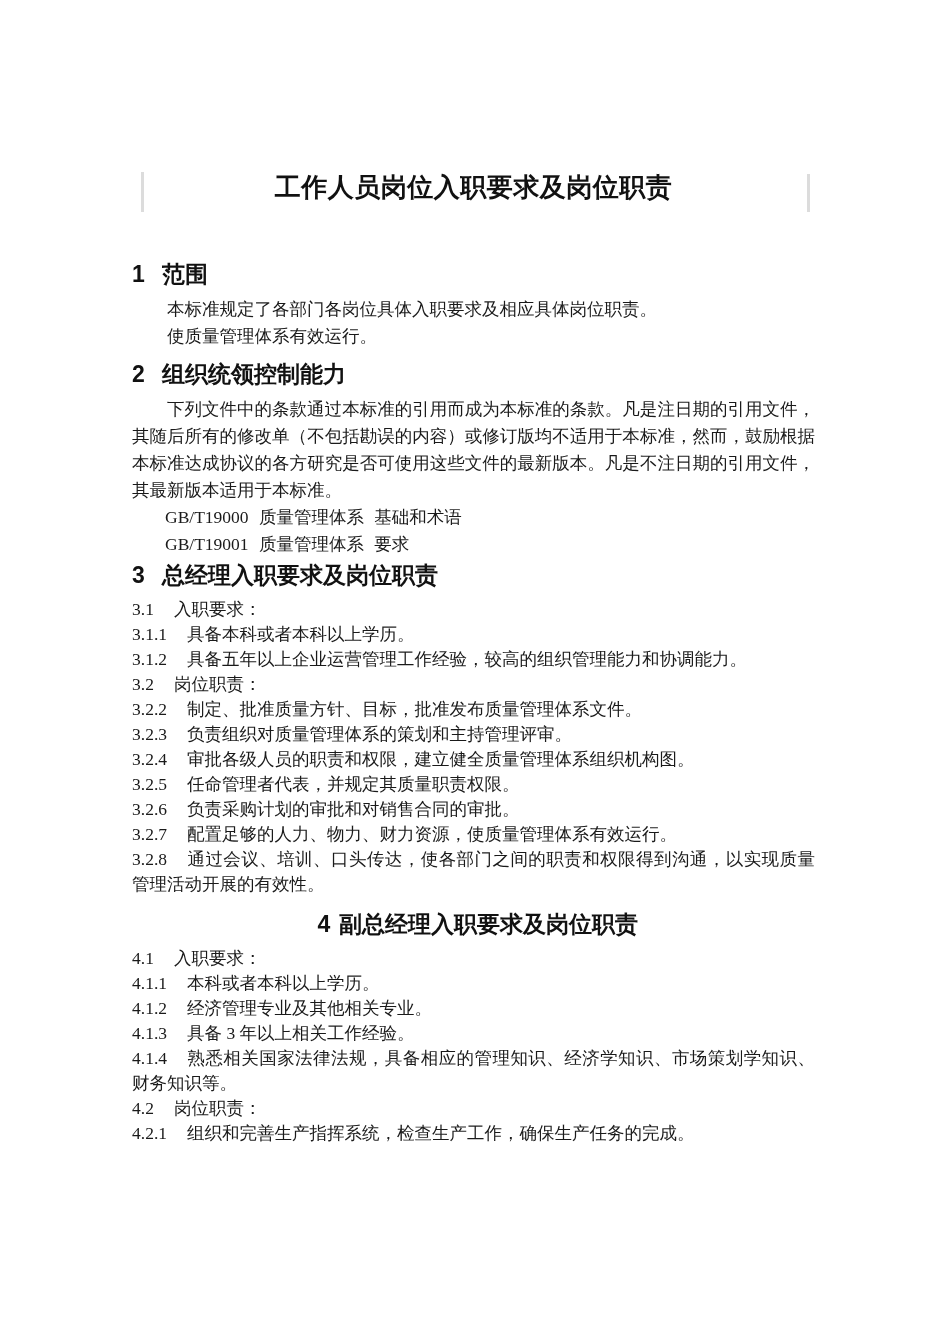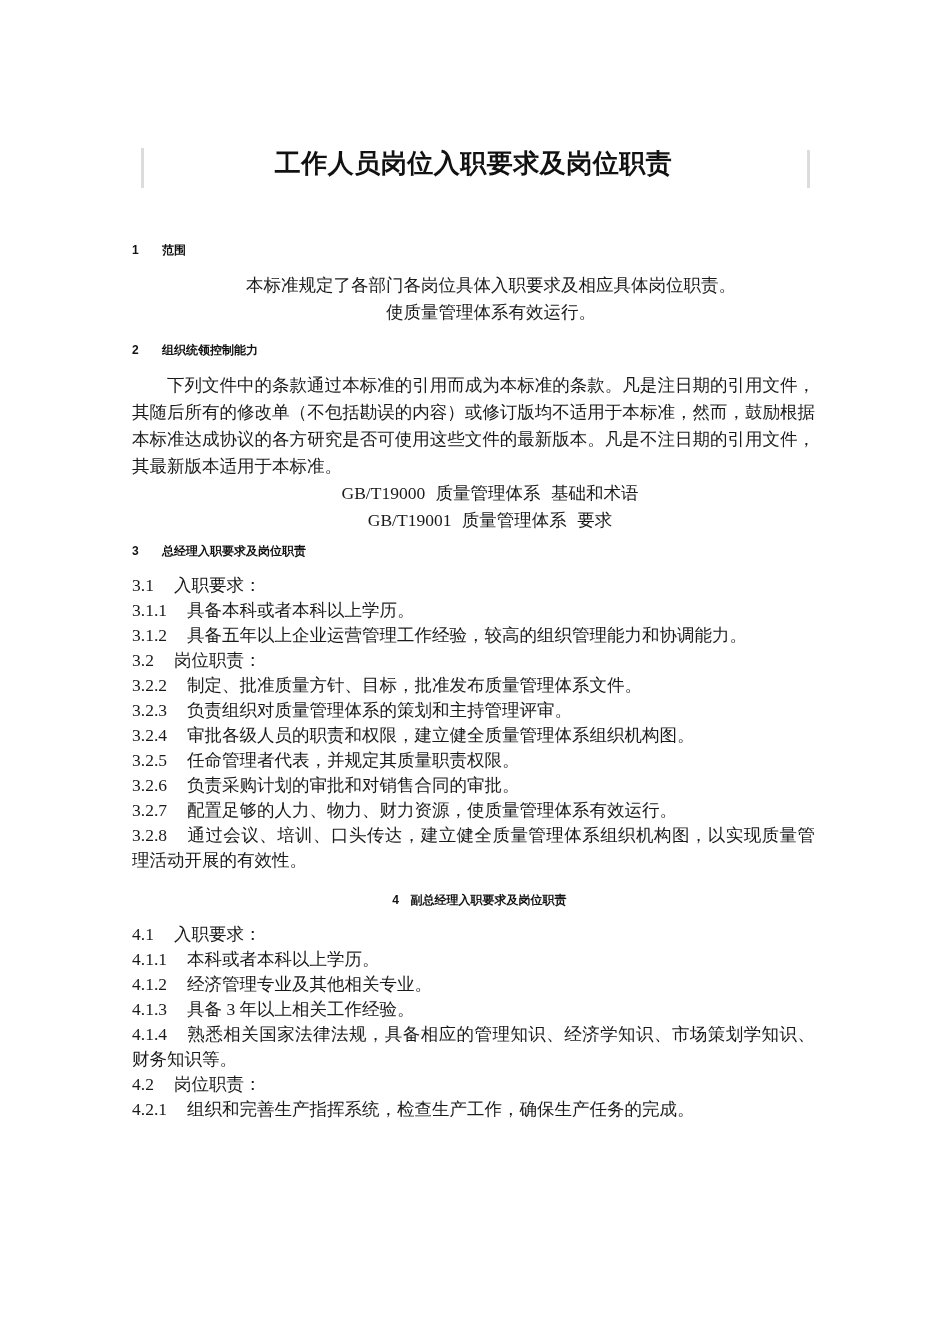--- a/index.html
+++ b/index.html
@@ -5,21 +5,21 @@
   html, body { margin: 0; padding: 0; }
   body {
     width: 950px;
     height: 1344px;
     background: #ffffff;
     color: #1a1a1a;
     font-family: "Liberation Serif", "DejaVu Serif", serif;
     position: relative;
     overflow: hidden;
   }
-  .page { position: relative; width: 950px; height: 1080px; }
+  .page { position: relative; width: 950px; height: 1080px; margin-top: 24px; }
 
   
   .marker {
     position: absolute;
     width: 3px;
     background: #dcdcdc;
   }
   .marker.left  { left: 141px; top: 148px; height: 40px; }
   .marker.right { left: 807px; top: 150px; height: 38px; }
 
@@ -37,33 +37,33 @@
     font-size: 26px;
     line-height: 34px;
     text-align: center;
     letter-spacing: 0.5px;
     color: #111;
   }
 
   .sec-heading {
     font-family: "Liberation Sans", "DejaVu Sans", sans-serif;
     font-weight: bold;
-    font-size: 12px;
+    font-size: 23px;
     line-height: 27px;
     margin: 20px 0 8px 0;
     color: #111;
   }
   .sec-heading .h-num { display: inline-block; min-width: 30px; }
 
   .sec1 .sec-heading { margin-top: 57px; }
   .sec2 .sec-heading { margin-top: 11px; }
   .sec3 .sec-heading { margin-top: 4px; }
   .sec4 .sec-heading { margin-top: 14px; text-align: center; }
 
-  p { margin: 0; font-size: 17.5px; color: #1a1a1a; text-align: center; }
+  p { margin: 0; font-size: 17.5px; color: #1a1a1a; }
 
   .p-body {
     line-height: 27px;
     text-indent: 35px;
   }
   .p-just { text-align: justify; }
   .sec2 .p-just { margin-top: 3px; }
 
   .ref {
     line-height: 27px;
@@ -113,21 +113,21 @@
       <p class="clause"><span class="c-num">3.1</span><span class="c-text">入职要求：</span></p>
       <p class="clause"><span class="c-num">3.1.1</span><span class="c-text">具备本科或者本科以上学历。</span></p>
       <p class="clause"><span class="c-num">3.1.2</span><span class="c-text">具备五年以上企业运营管理工作经验，较高的组织管理能力和协调能力。</span></p>
       <p class="clause"><span class="c-num">3.2</span><span class="c-text">岗位职责：</span></p>
       <p class="clause"><span class="c-num">3.2.2</span><span class="c-text">制定、批准质量方针、目标，批准发布质量管理体系文件。</span></p>
       <p class="clause"><span class="c-num">3.2.3</span><span class="c-text">负责组织对质量管理体系的策划和主持管理评审。</span></p>
       <p class="clause"><span class="c-num">3.2.4</span><span class="c-text">审批各级人员的职责和权限，建立健全质量管理体系组织机构图。</span></p>
       <p class="clause"><span class="c-num">3.2.5</span><span class="c-text">任命管理者代表，并规定其质量职责权限。</span></p>
       <p class="clause"><span class="c-num">3.2.6</span><span class="c-text">负责采购计划的审批和对销售合同的审批。</span></p>
       <p class="clause"><span class="c-num">3.2.7</span><span class="c-text">配置足够的人力、物力、财力资源，使质量管理体系有效运行。</span></p>
-      <p class="clause"><span class="c-num">3.2.8</span><span class="c-text">通过会议、培训、口头传达，建立健全质量管理体系组织机构图，以实现质量管理活动开展的有效性。</span></p>
+      <p class="clause"><span class="c-num">3.2.8</span><span class="c-text">通过会议、培训、口头传达，使各部门之间的职责和权限得到沟通，以实现质量管理活动开展的有效性。</span></p>
     </div>
 
     <div class="section sec4">
       <h2 class="sec-heading">
         <span class="h-num">4</span><span class="h-text">副总经理入职要求及岗位职责</span>
       </h2>
       <p class="clause"><span class="c-num">4.1</span><span class="c-text">入职要求：</span></p>
       <p class="clause"><span class="c-num">4.1.1</span><span class="c-text">本科或者本科以上学历。</span></p>
       <p class="clause"><span class="c-num">4.1.2</span><span class="c-text">经济管理专业及其他相关专业。</span></p>
       <p class="clause"><span class="c-num">4.1.3</span><span class="c-text">具备 3 年以上相关工作经验。</span></p>

